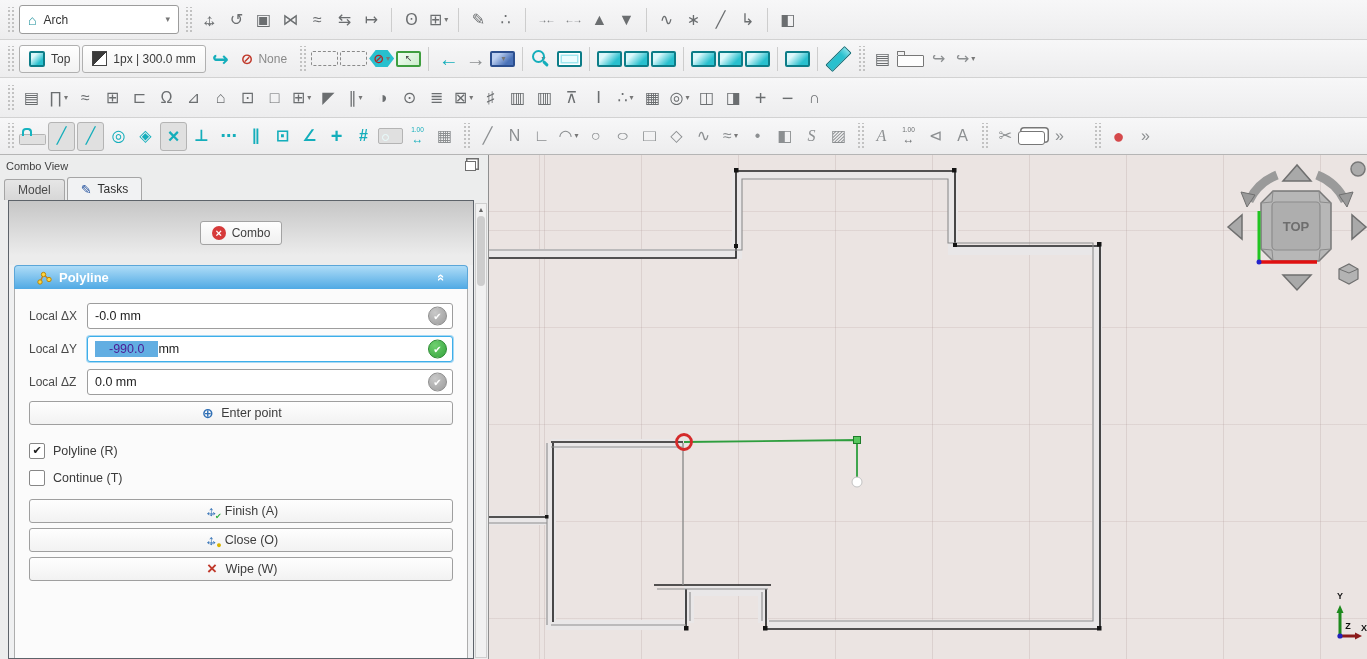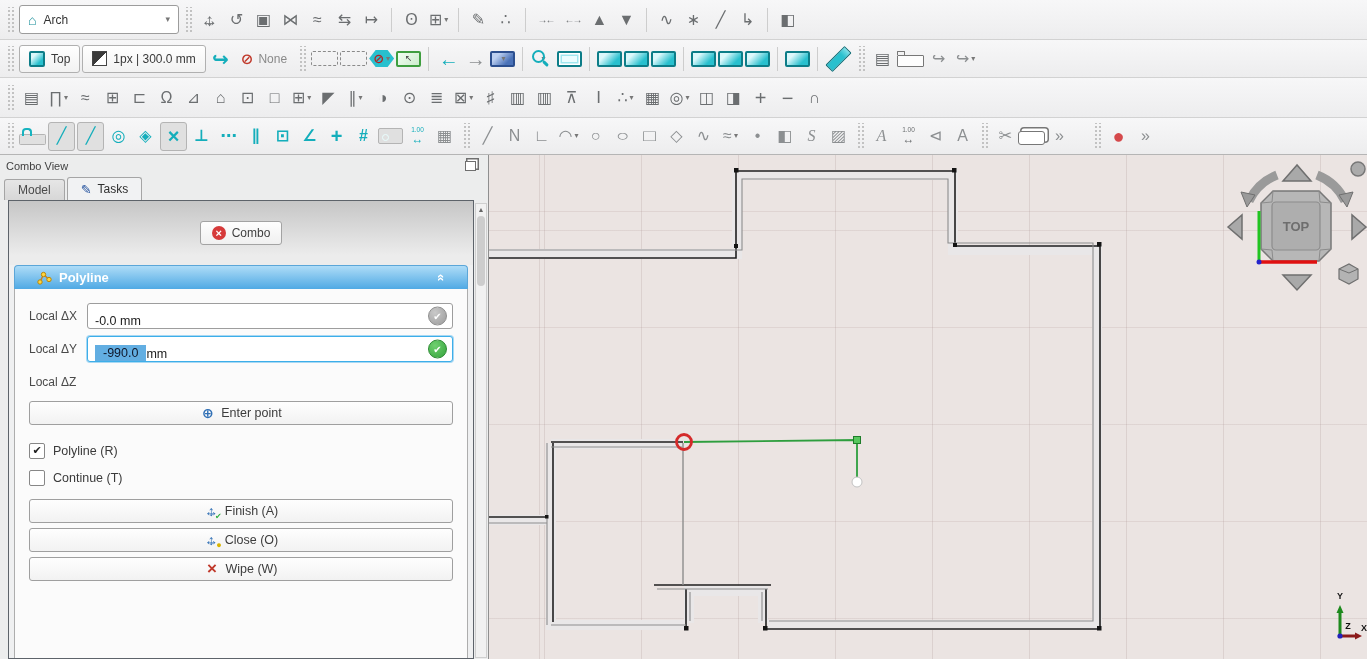--- a/index.html
+++ b/index.html
@@ -101,23 +101,23 @@
   .card{position:absolute;left:5px;right:5px;top:64px;bottom:-3px;display:flex;flex-direction:column;}
   .card-head{height:23px;flex:none;border-radius:4px 4px 0 0;display:flex;align-items:center;gap:7px;
     padding:0 22px;background:linear-gradient(#aedcf7,#4fa9e4);border:1px solid #5ba6d8;border-bottom:none;
     color:#fff;font-size:13px;font-weight:bold;}
   .chev{margin-left:auto;color:#fff;font-size:13px;font-weight:bold;transform:rotate(90deg);}
   .card-body{flex:1;background:#fbfbfb;border:1px solid #adadad;border-top:none;
     padding:13px 14px 0 14px;box-sizing:border-box;display:flex;flex-direction:column;}
   .frow{display:flex;align-items:center;height:28px;margin-bottom:5px;flex:none;}
   .flabel{width:58px;font-size:12px;color:#4a4a4a;flex:none;}
   .finput{flex:1;height:26px;border:1px solid #9d9d9d;border-radius:3px;background:#fff;
-    display:flex;align-items:flex-end;padding:0 26px 0 7px;font-size:12.5px;color:#222;position:relative;box-sizing:border-box;}
+    display:flex;align-items:center;padding:0 26px 0 7px;font-size:12.5px;color:#222;position:relative;box-sizing:border-box;}
   .finput.focus{border:1px solid #3daee9;box-shadow:0 0 0 1px #a8d8f3;}
-  .sel{background:#62aee2;color:#0f172a;padding:1px 8px;}
+  .sel{background:#62aee2;color:#4c1d95;padding:1px 14px;}
   .badge{position:absolute;right:5px;top:50%;transform:translateY(-50%);width:17px;height:17px;border-radius:50%;
     display:flex;align-items:center;justify-content:center;color:#fff;font-size:10px;}
   .badge.grey{background:radial-gradient(circle at 35% 30%,#c9c9c9,#9b9b9b);border:1px solid #8d8d8d;}
   .badge.green{background:radial-gradient(circle at 35% 30%,#6fd06f,#35a33c);border:1px solid #2a8a31;}
   .badge::before{content:"✔";}
   .wbtn{height:24px;flex:none;border:1px solid #9f9f9f;border-radius:3px;background:linear-gradient(#fefefe,#f2f2f2);
     display:flex;align-items:center;justify-content:center;gap:6px;font-size:12.5px;color:#3c3c3c;
     font-family:inherit;width:100%;box-sizing:border-box;}
   .entergap{margin-bottom:0;}
   .ic-enter::before{content:"⊕";color:#2f6fb5;font-size:14px;font-weight:bold;}
@@ -367,20 +367,24 @@
             <span class="flabel">Local ΔY</span>
             <div class="finput focus">
               <span class="sel">-990.0</span>
               <span> mm</span>
               <span class="badge green"></span>
             </div>
           </div>
 
           <div class="frow">
             <span class="flabel">Local ΔZ</span>
+            <div class="finput">
+              <span>0.0 mm</span>
+              <span class="badge grey"></span>
+            </div>
           </div>
 
           <button class="wbtn entergap">
             <span class="bicon ic-enter"></span>
             <span>Enter point</span>
           </button>
 
           <div class="cbblock">
             <div class="cbrow">
               <span class="cb on"></span>

